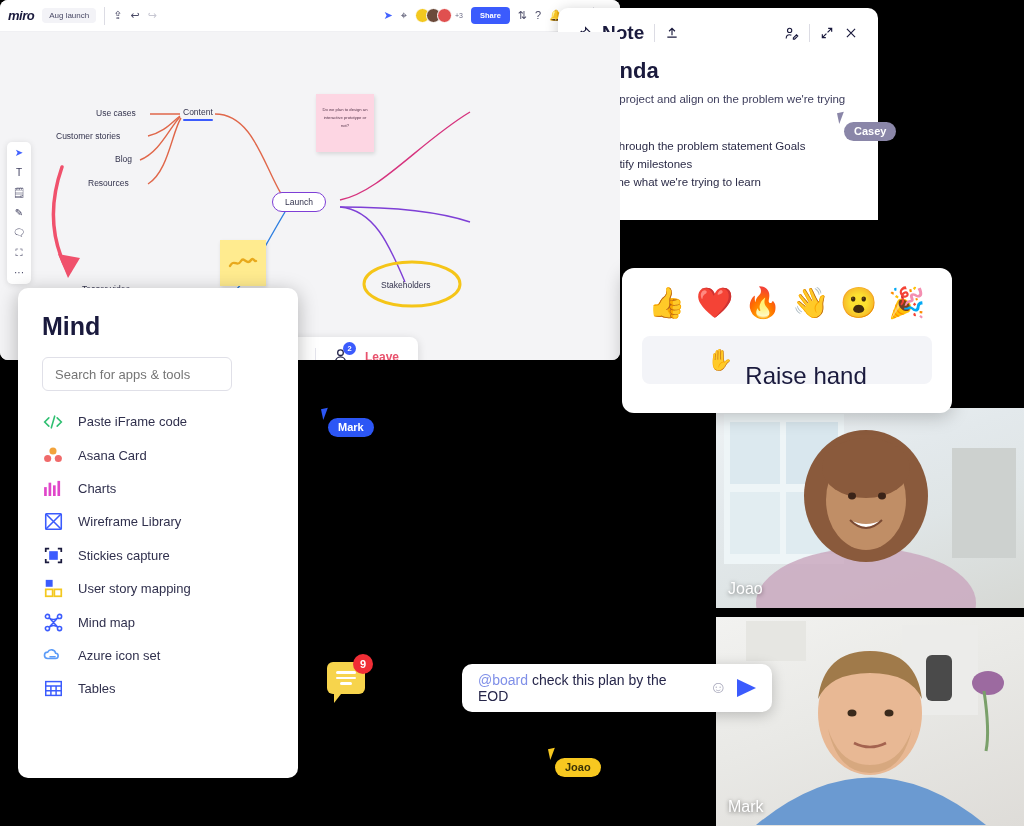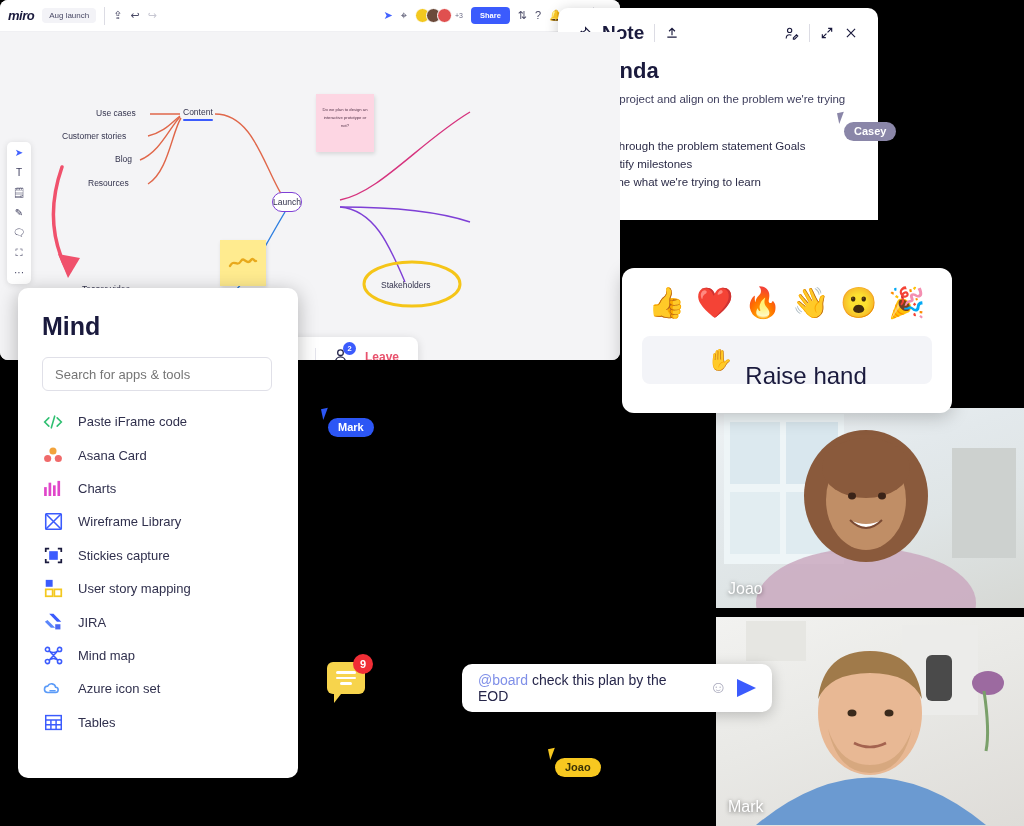--- a/index.html
+++ b/index.html
@@ -144,21 +144,21 @@
   .mm {
     position: absolute; font-size: 8.5px; color: #33334d; white-space: nowrap;
     cursor: pointer;
   }
   .mm.underline::after {
     content: ""; display: block; height: 2px; background: #3b5bfd;
     margin-top: 2px; border-radius: 1px;
   }
   .mm-pill {
     position: absolute; font-size: 8.5px; color: #33334d; white-space: nowrap;
-    border: 1.4px solid #7e3fd6; border-radius: 11px; padding: 4px 0;
+    border: 1.4px solid #7e3fd6; border-radius: 11px; padding: 4px 12px;
     background: #fff; cursor: pointer;
   }
   #sticky-pink {
     position: absolute; left: 316px; top: 62px; width: 58px; height: 58px;
     background: #fdd6e3; font-size: 4.2px; color: #55344a; text-align: center;
     padding: 12px 5px; line-height: 1.9; box-shadow: 1px 2px 4px rgba(0,0,0,.12);
   }
   #sticky-yellow {
     position: absolute; left: 220px; top: 208px; width: 46px; height: 46px;
     background: #ffeb8f; box-shadow: 1px 2px 4px rgba(0,0,0,.12);
@@ -183,21 +183,21 @@
   #leave-btn { font-size: 12px; color: #e8526d; font-weight: 700; cursor: pointer; }
 
   
   #apps {
     left: 18px; top: 288px; width: 280px; height: 490px;
     border-radius: 10px; padding: 24px 0 0 24px;
     box-shadow: 0 4px 20px rgba(0,0,0,.28);
   }
   #apps-title { font-size: 25px; font-weight: 700; color: #1a1a3d; }
   #apps-search {
-    margin-top: 16px; width: 230px; height: 34px; border: 1px solid #e0e0e8;
+    margin-top: 16px; width: 190px; height: 34px; border: 1px solid #e0e0e8;
     border-radius: 6px; padding: 0 12px; font-size: 13px; color: #9b9bb0;
     font-family: "Liberation Sans", sans-serif; outline: none;
   }
   #apps-list { margin-top: 14px; display: flex; flex-direction: column; }
   .app-row {
     display: flex; align-items: center; gap: 14px; height: 33.4px; cursor: pointer;
   }
   .app-ico { width: 22px; height: 18px; display: flex; align-items: center; justify-content: center; }
   .app-lbl { font-size: 13px; color: #30304d; }
 
@@ -398,21 +398,21 @@
 
         <g fill="none" stroke="#f0516c" stroke-width="3.5" stroke-linecap="round">
           <path d="M62,135 C48,175 52,210 68,240"></path>
         </g>
         <path d="M68,246 L58,222 L80,226 Z" fill="#f0516c"></path>
 
         <ellipse cx="412" cy="252" rx="48" ry="22" fill="none" stroke="#f5c518" stroke-width="3"></ellipse>
       </svg>
 
       <div class="mm" style="left:96px; top:76px">Use cases</div>
-      <div class="mm" style="left:62px; top:99px">Customer stories</div>
+      <div class="mm" style="left:56px; top:99px">Customer stories</div>
       <div class="mm" style="left:115px; top:122px">Blog</div>
       <div class="mm" style="left:88px; top:146px">Resources</div>
       <div class="mm underline" style="left:183px; top:75px">Content</div>
       <div class="mm-pill" style="left:272px; top:160px">Launch</div>
       <div class="mm" style="left:82px; top:252px">Teaser video</div>
       <div class="mm" style="left:73px; top:275px">Host big event</div>
       <div class="mm" style="left:168px; top:273px">Go big ideas</div>
       <div class="mm" style="left:381px; top:248px">Stakeholders</div>
 
       <div id="sticky-pink">Do we plan to design an interactive prototype or not?</div>
@@ -532,30 +532,20 @@
         <span class="app-ico">
           <svg width="19" height="19" viewBox="0 0 22 22">
               <rect x="2" y="1" width="8" height="8" fill="#3b5bfd"></rect>
               <rect x="2" y="12" width="8" height="8" fill="none" stroke="#f3c81f" stroke-width="2"></rect>
               <rect x="12" y="12" width="8" height="8" fill="none" stroke="#f3c81f" stroke-width="2"></rect>
             </svg>
         </span>
         <span class="app-lbl">User story mapping</span>
       </div>
 
-      <div class="app-row">
-        <span class="app-ico">
-          <svg width="19" height="19" viewBox="0 0 22 22">
-              <path d="M11 1l9 9h-5l-9-9h5z" fill="#3b5bfd"></path>
-              <path d="M4 8l9 9H8L1 10l3-2z" fill="#5b86fb"></path>
-              <path d="M13 13h6v6h-6z" fill="#2d4ef0" opacity=".85"></path>
-            </svg>
-        </span>
-        <span class="app-lbl">JIRA</span>
-      </div>
 
 
       <div class="app-row">
         <span class="app-ico">
           <svg width="19" height="19" viewBox="0 0 22 22" fill="none" stroke="#3b5bfd" stroke-width="1.8">
               <circle cx="4" cy="4" r="2.4"></circle>
               <circle cx="18" cy="4" r="2.4"></circle>
               <circle cx="4" cy="18" r="2.4"></circle>
               <circle cx="18" cy="18" r="2.4"></circle>
               <path d="M6 5.5C9 8 13 8 16 5.5M6 16.5C9 14 13 14 16 16.5M6.5 6L15.5 16M15.5 6L6.5 16"></path>

